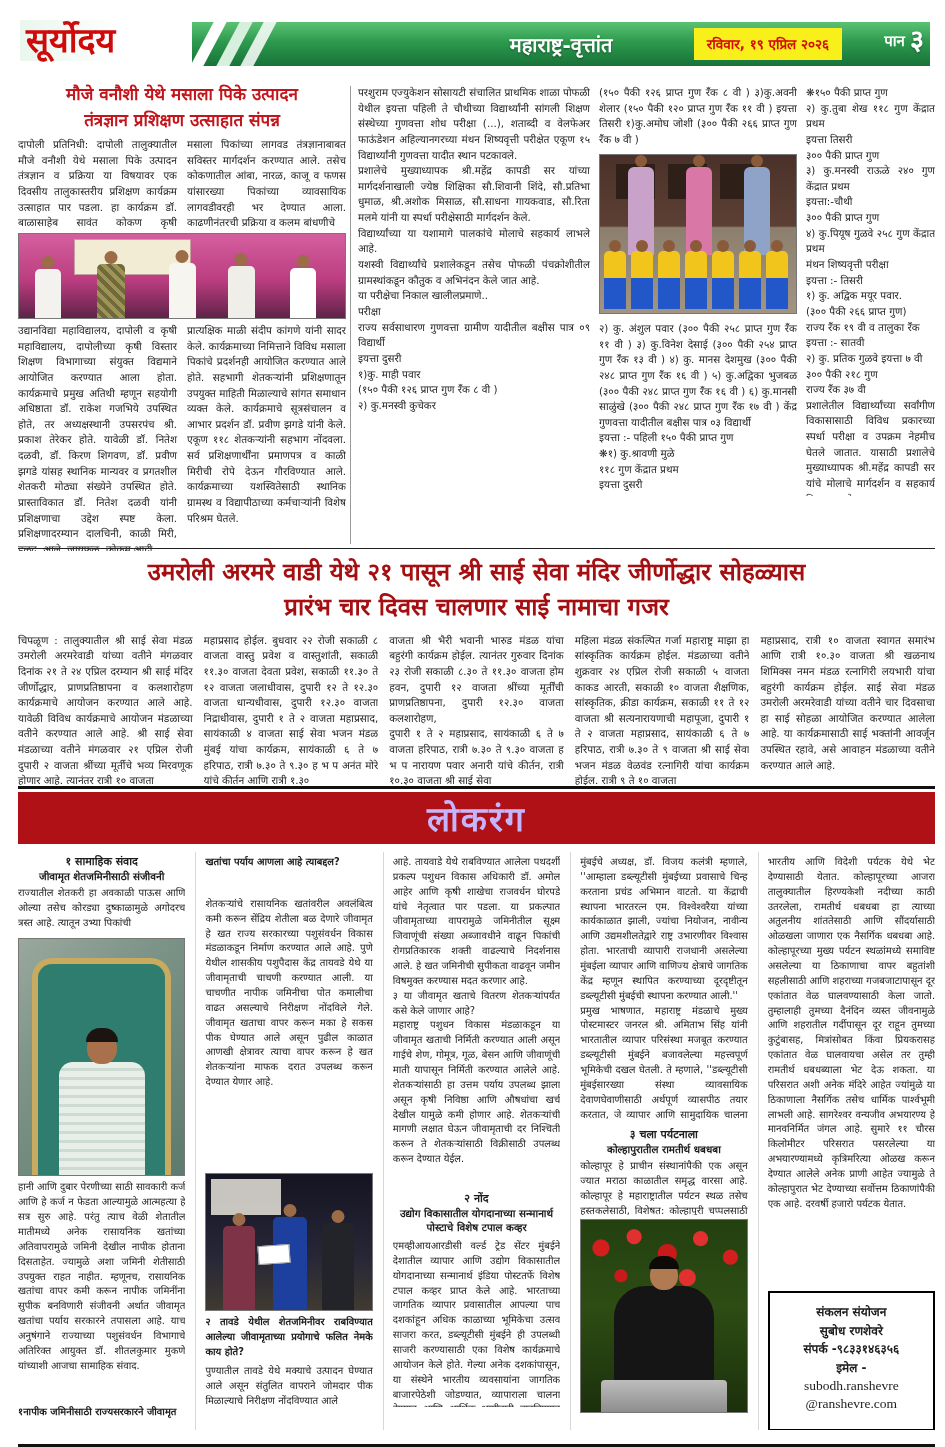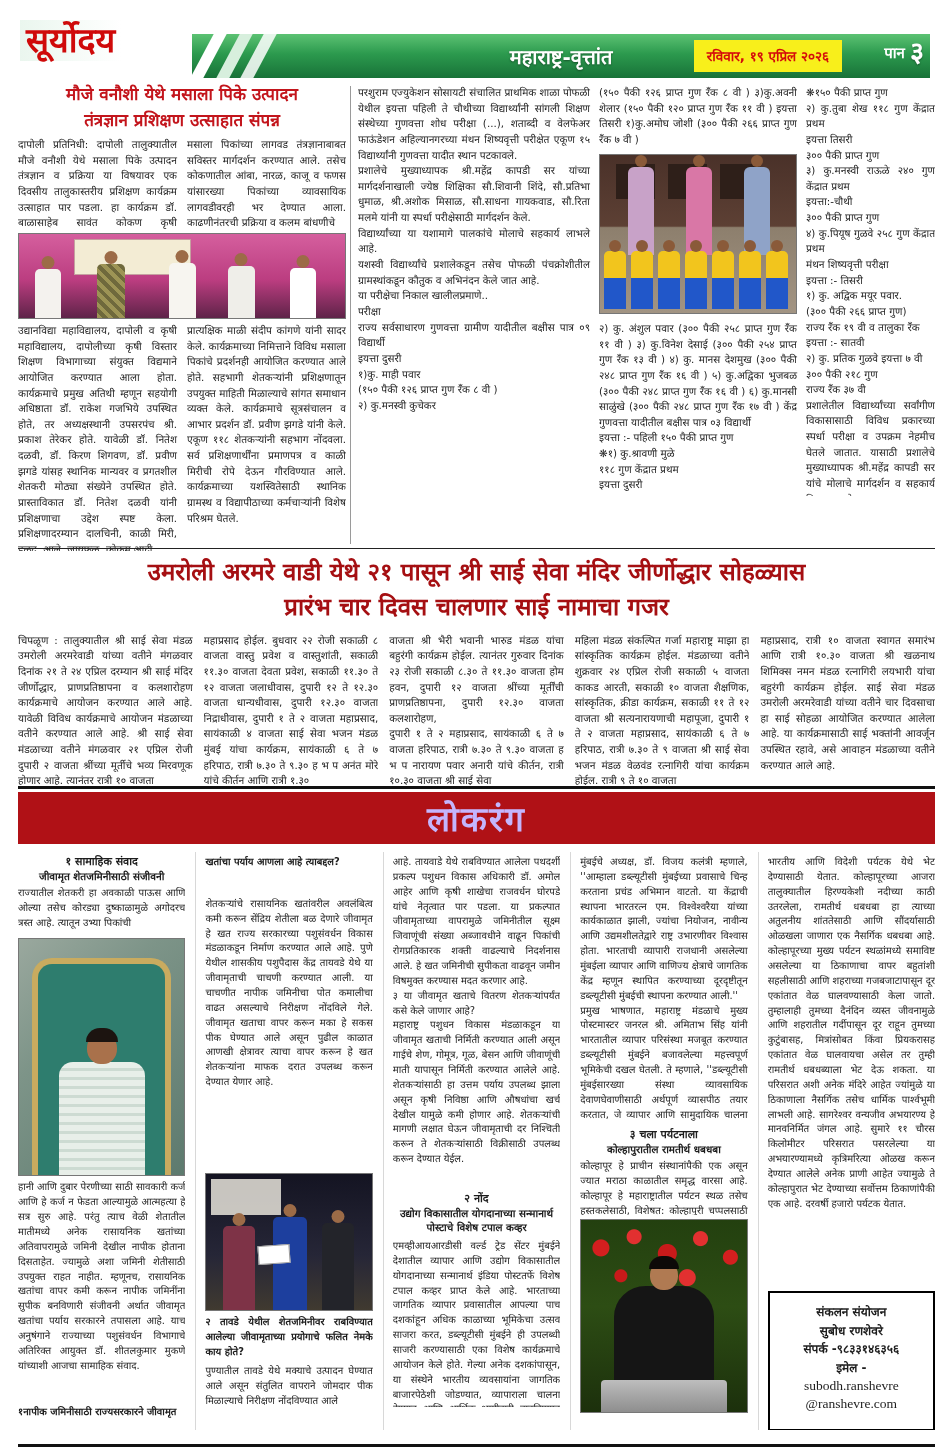--- a/index.html
+++ b/index.html
@@ -2,21 +2,21 @@
 <html><head>
 <meta charset="utf-8">
 <style>
   html,body{margin:0;padding:0;background:#e8e8e8;}
   .page{position:relative;width:945px;height:1447px;background:#fff;margin:0 auto;
         font-family:"DejaVu Sans", sans-serif;color:#1d1d1d;overflow:hidden;}
   
   .masthead{position:absolute;left:20px;top:16px;right:15px;height:60px;}
   .paper-name{position:absolute;left:0;top:4px;font-size:34px;font-weight:bold;color:#cf0a0a;
               background:linear-gradient(90deg,#eaf6ee,#fff);padding:0 6px;line-height:1.2;}
-  .banner{position:absolute;left:172px;right:0;top:18px;height:44px;
+  .banner{position:absolute;left:172px;right:0;top:6px;height:44px;
           background:linear-gradient(180deg,#5cc273 0%,#2c9a4e 45%,#187238 100%);overflow:hidden;}
   .stripe{position:absolute;top:-6px;bottom:-6px;width:13px;transform:skewX(-28deg);}
   .stripe.st1{left:10px;background:#ffffff;}
   .stripe.st2{left:36px;background:#d7efdd;}
   .stripe.st3{left:60px;background:#ffffff;opacity:.85;}
   .section-name{position:absolute;left:50%;top:50%;transform:translate(-50%,-50%);
                 color:#fff;font-weight:bold;font-size:20px;text-shadow:0 1px 2px rgba(0,0,0,.4);white-space:nowrap;}
   .date-box{position:absolute;right:88px;top:6px;background:#f8ef1b;color:#d40b0b;font-weight:bold;
             font-size:13.5px;padding:7px 13px;white-space:nowrap;}
   .page-num{position:absolute;right:6px;top:4px;color:#fff;font-weight:bold;display:flex;align-items:center;gap:5px;}

